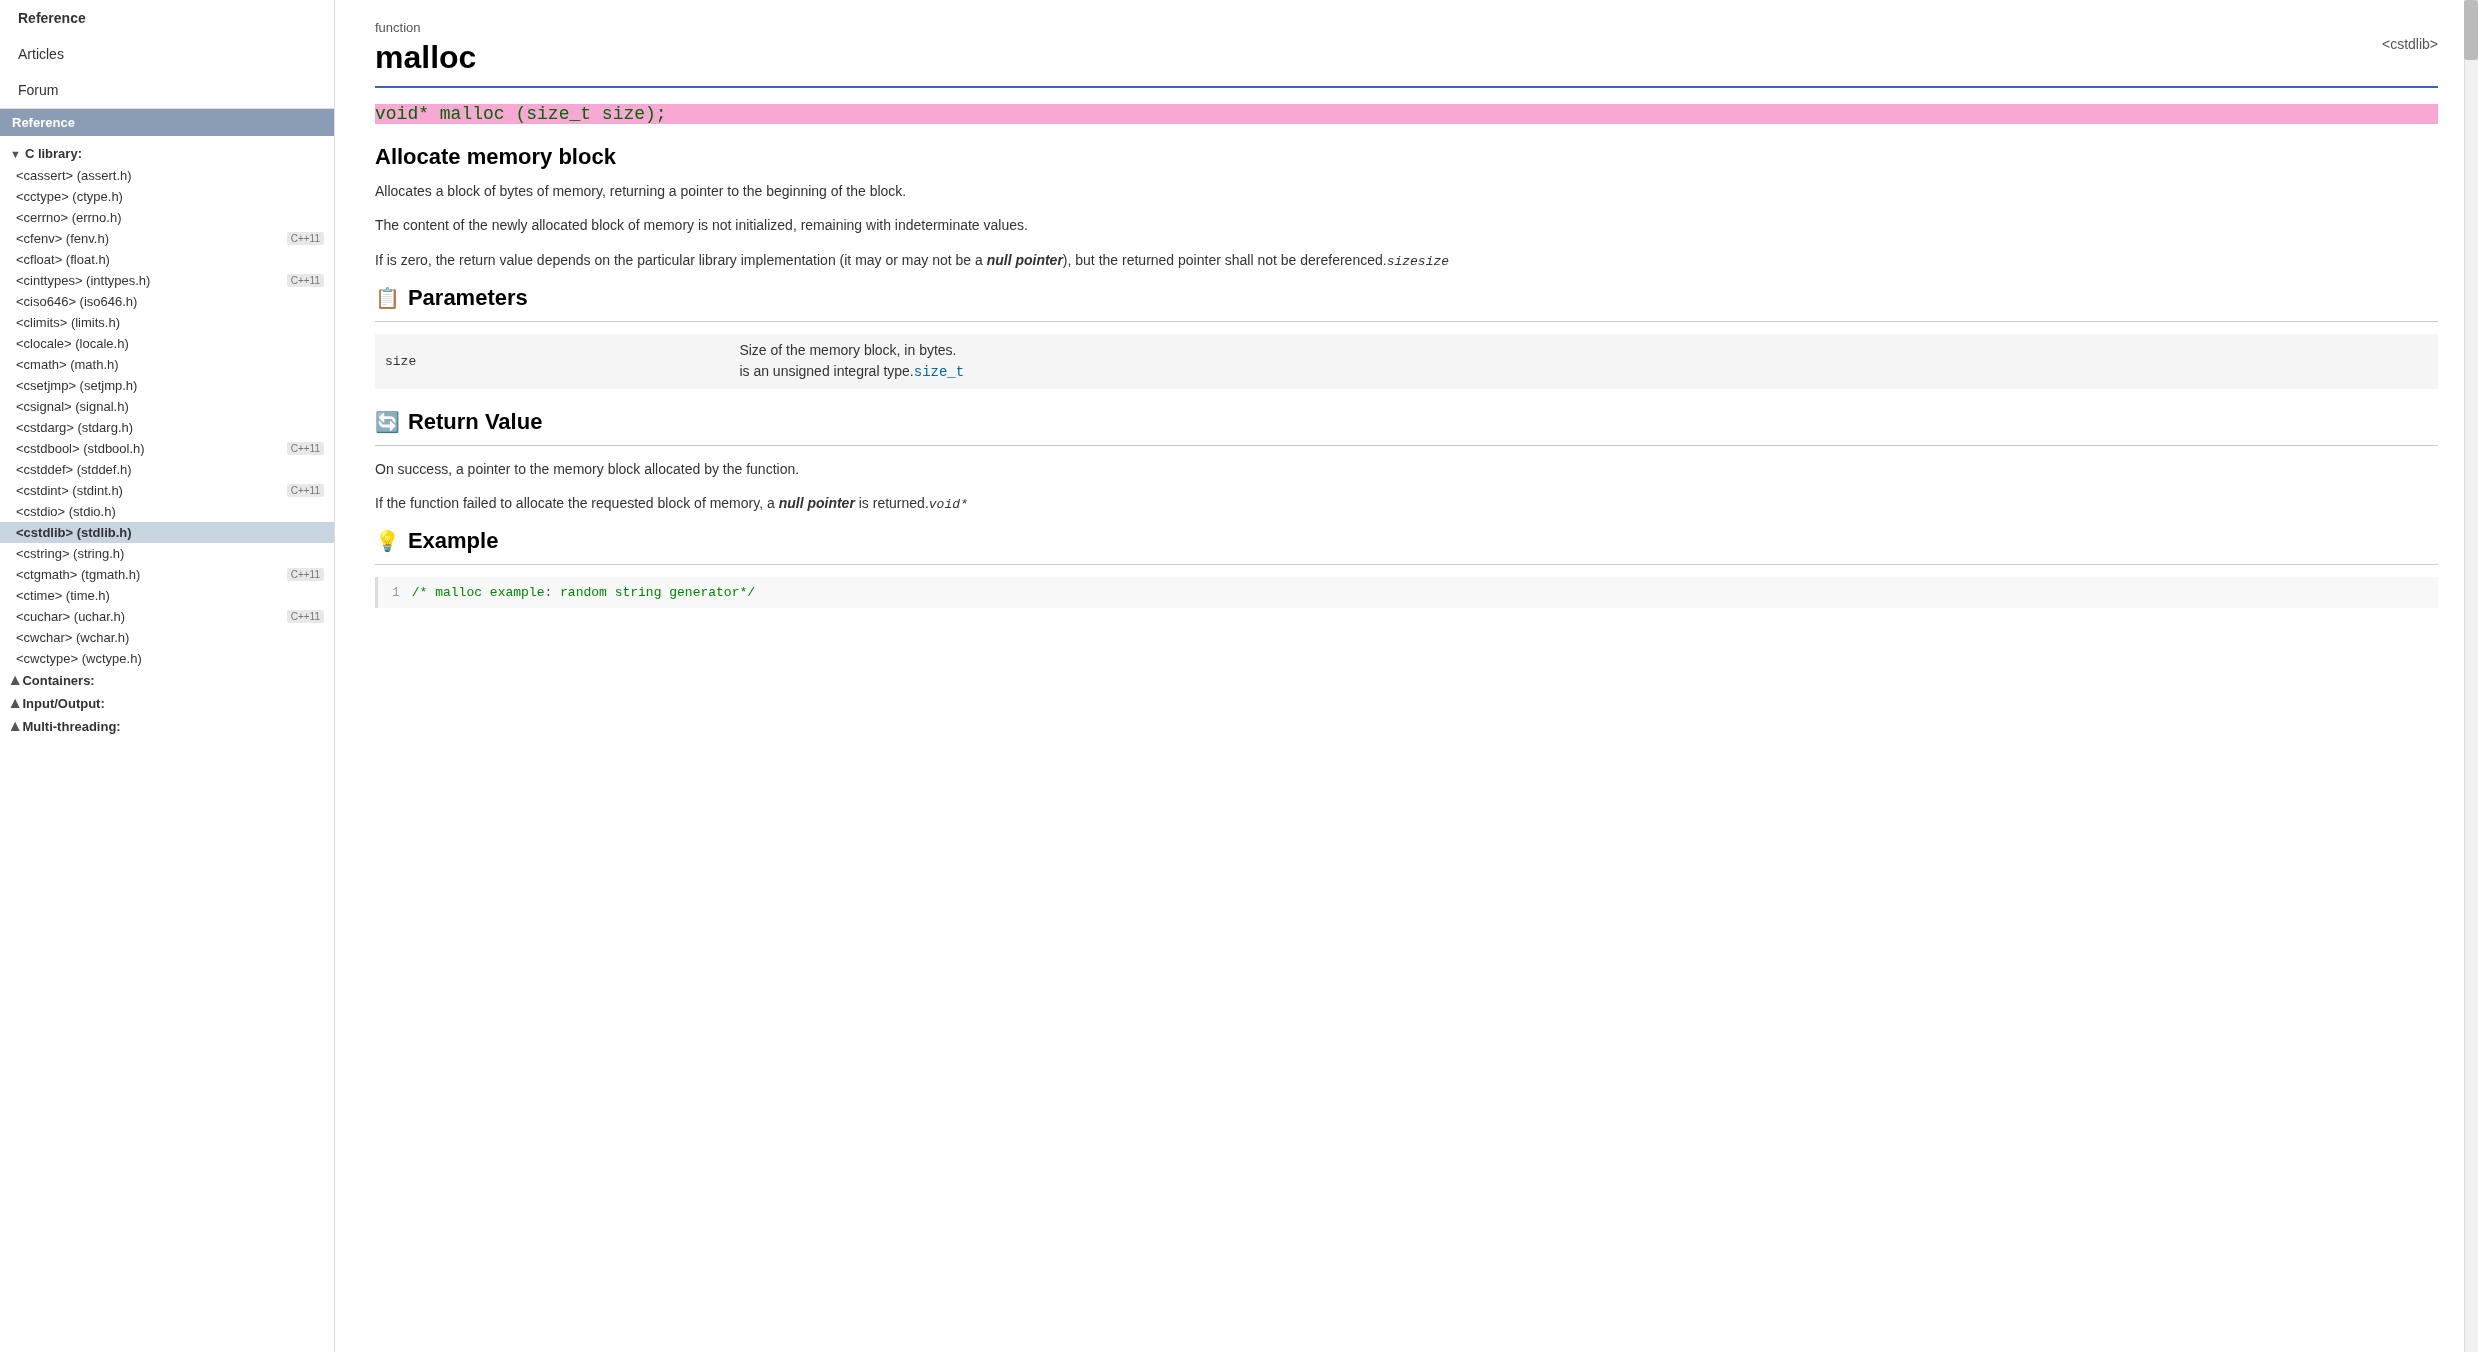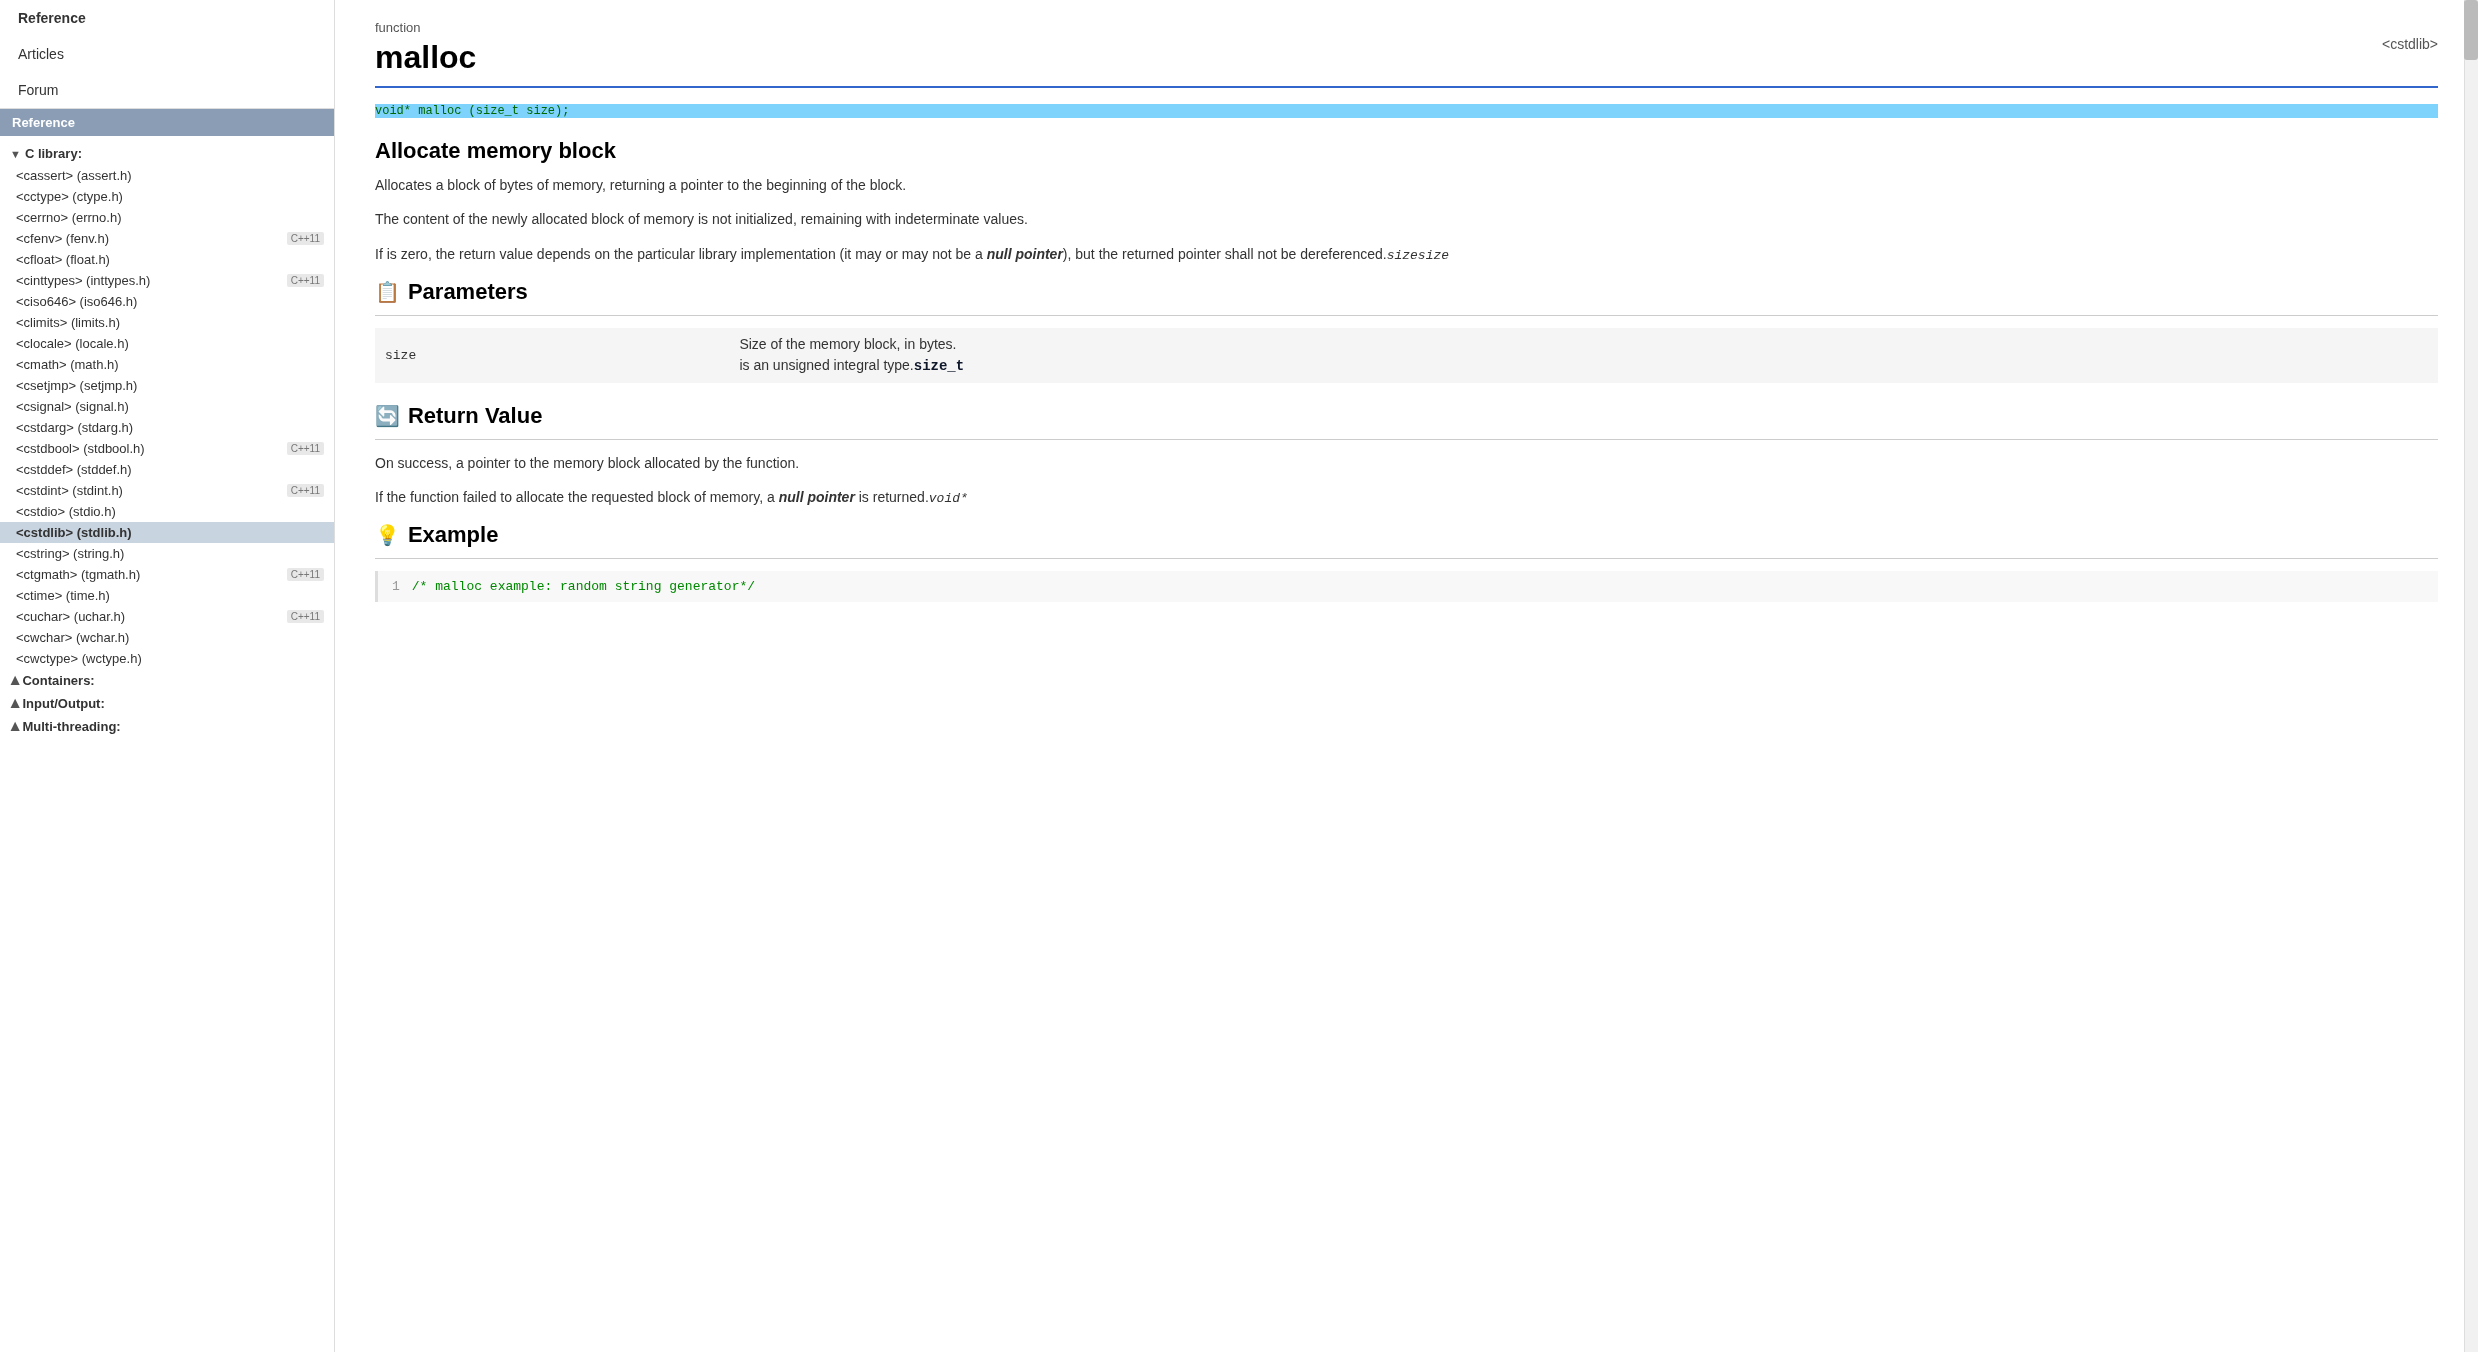--- a/index.html
+++ b/index.html
@@ -122,23 +122,23 @@
 
     .divider-gray {
       border: none;
       border-top: 1px solid #ccc;
       margin: 8px 0 12px 0;
     }
 
     .code-signature {
       font-family: 'Courier New', monospace;
       color: #006600;
-      font-size: 12px;
+      font-size: 18px;
       margin-bottom: 20px;
-      background: #7dd3fc;
+      background: #f9a8d4;
     }
 
     .section-title {
       font-size: 22px;
       font-weight: bold;
       color: #000;
       margin-bottom: 10px;
       display: flex;
       align-items: center;
       gap: 8px;
@@ -161,23 +161,22 @@
     }
 
     .code-inline {
       font-family: 'Courier New', monospace;
       font-size: 13px;
       font-style: italic;
     }
 
     .code-link {
       font-family: 'Courier New', monospace;
-      color: #0f172a;
+      color: #0369a1;
       text-decoration: none;
-      font-weight: bold;
     }
 
     .params-table {
       width: 100%;
       border-collapse: collapse;
       margin-bottom: 20px;
     }
 
     .param-row {
       background: #f5f5f5;

